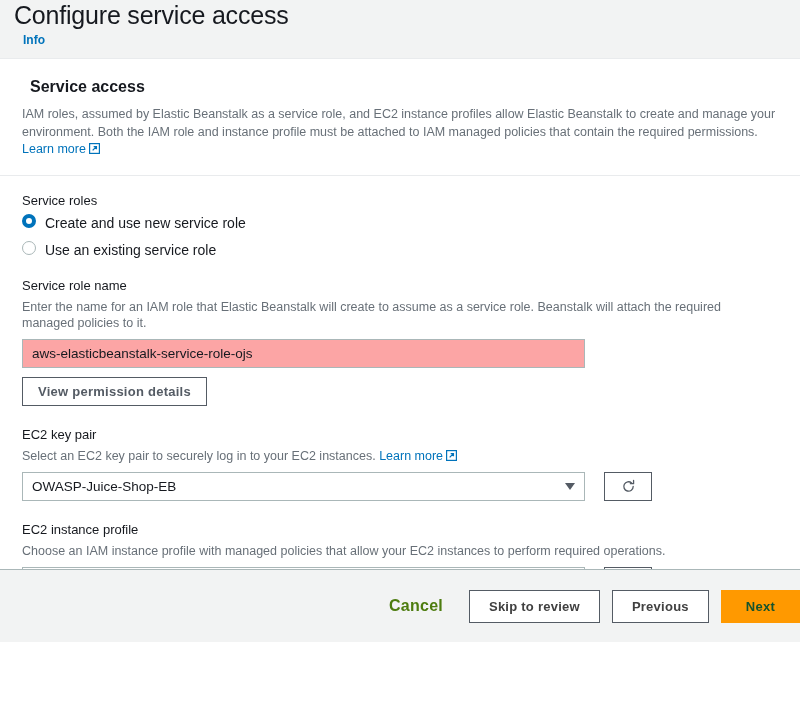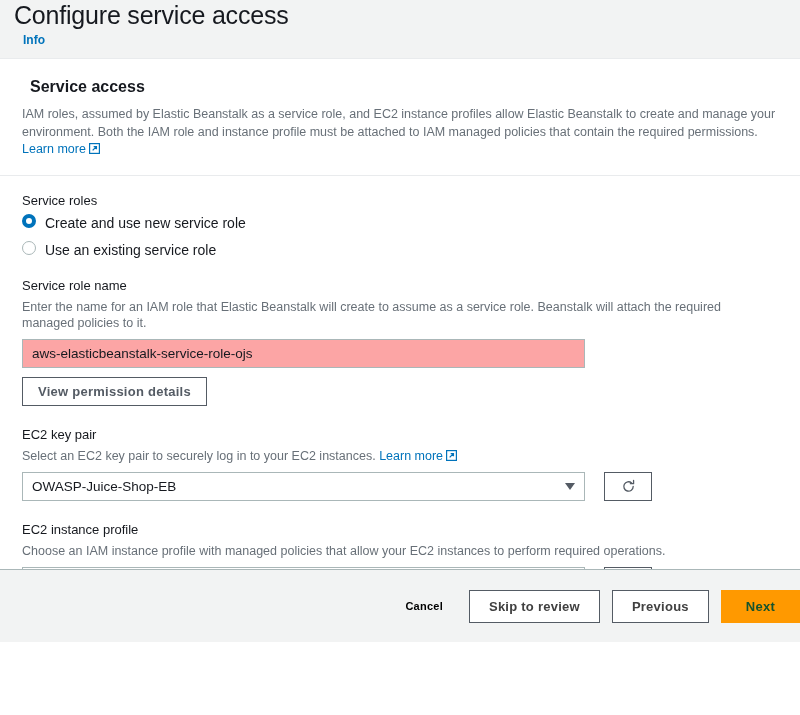--- a/index.html
+++ b/index.html
@@ -206,23 +206,23 @@
     justify-content: flex-end;
     padding-right: 0;
   }
   .footer-inner {
     display: flex;
     align-items: center;
     gap: 12px;
     padding-right: 0;
   }
   .btn-link {
-    font-size: 11px;
-    font-weight: bold;
-    color: #000000;
+    font-size: 16px;
+    font-weight: bold;
+    color: #4d7c0f;
     background: transparent;
     border: none;
     padding: 0 14px;
     height: 33px;
     cursor: pointer;
     letter-spacing: 0.25px;
     font-family: "Liberation Sans", sans-serif;
   }
   .btn-normal {
     font-size: 13px;

